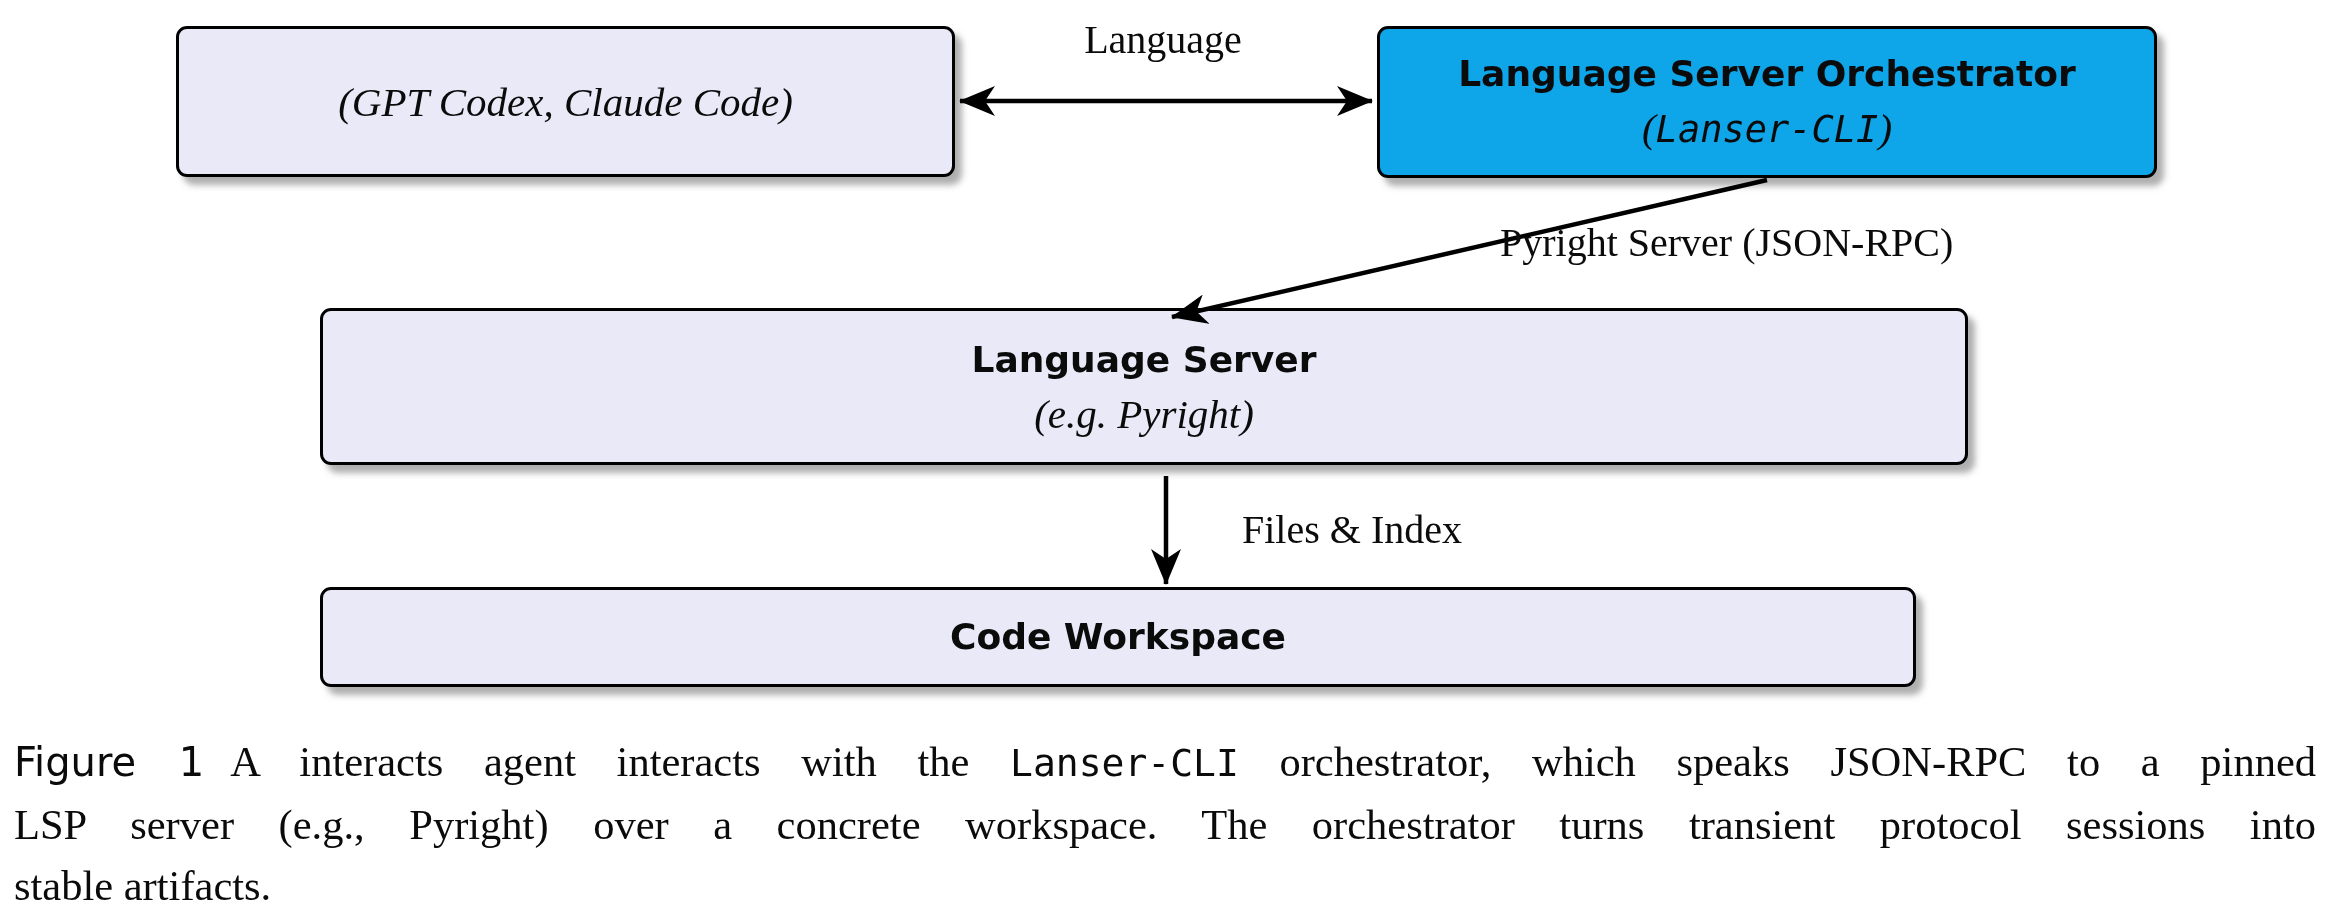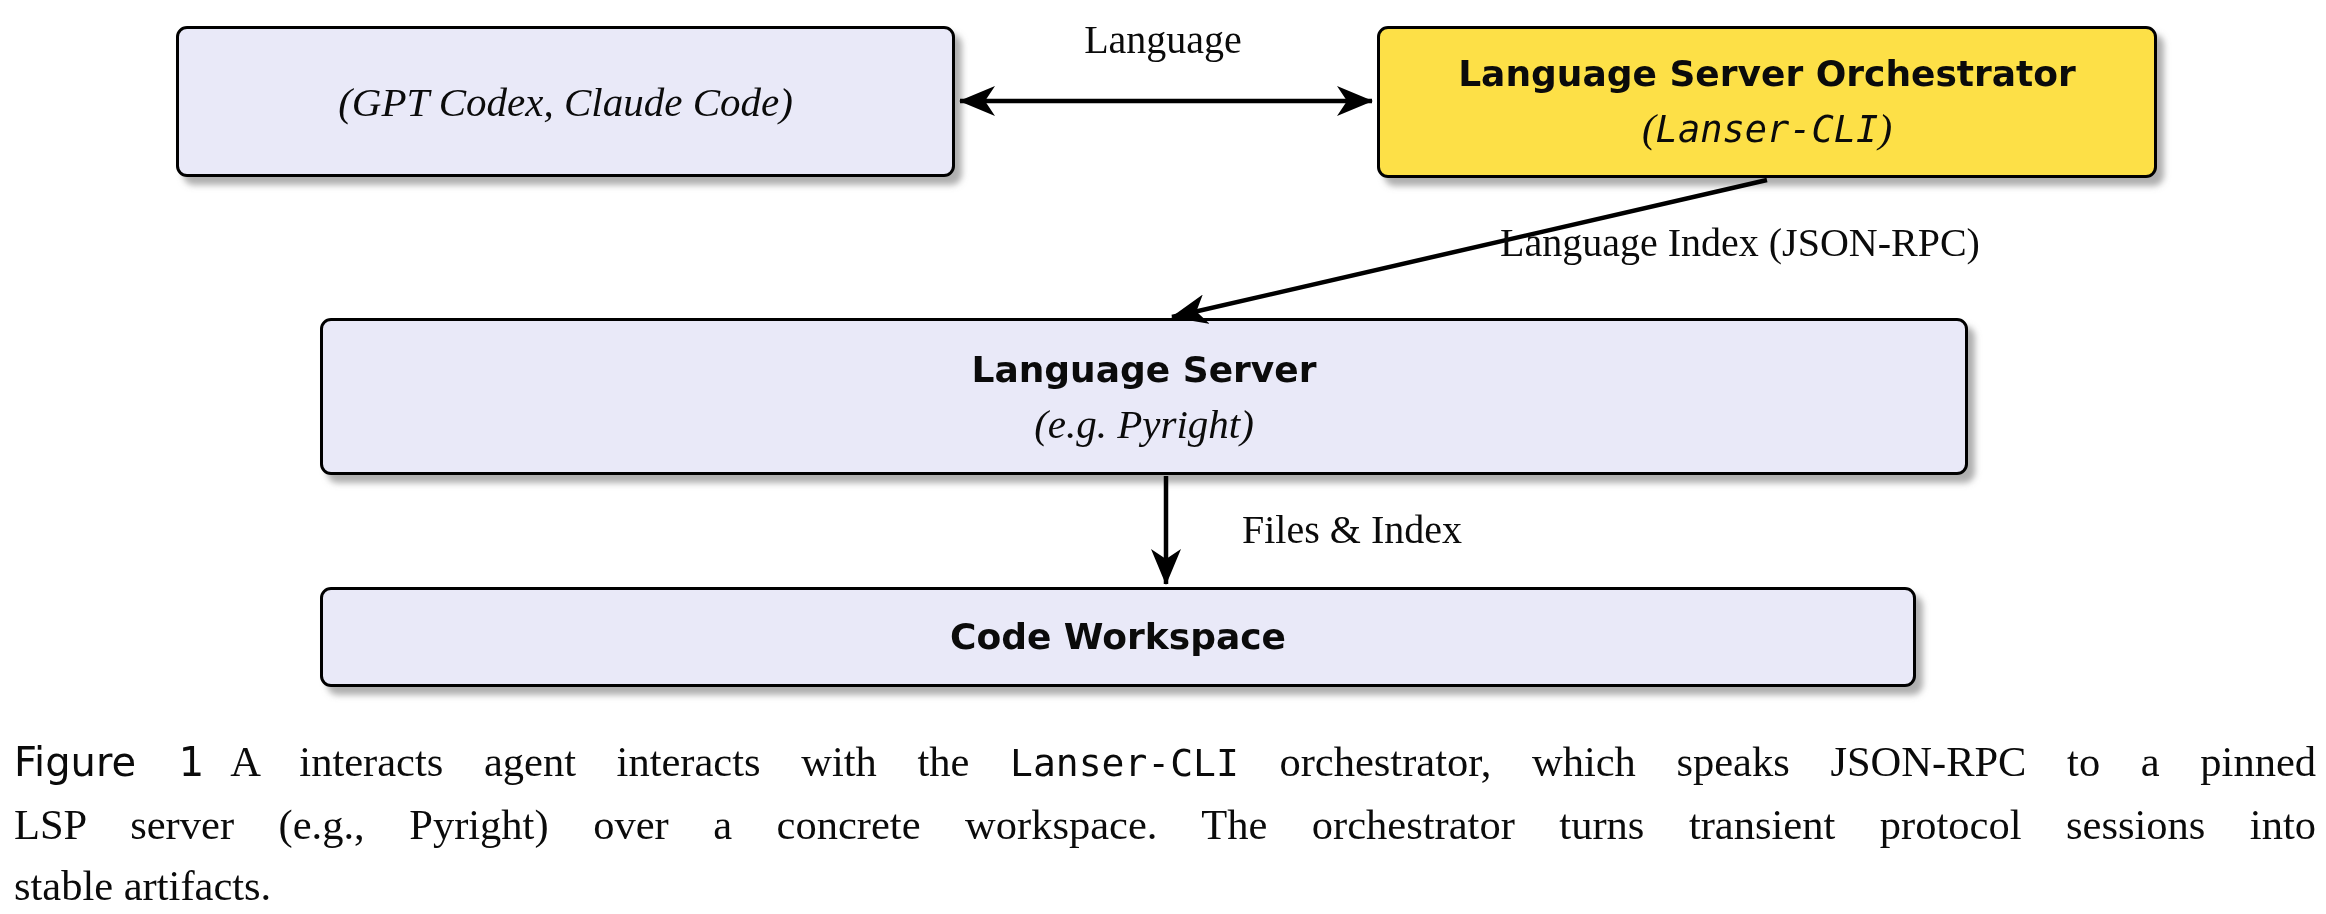--- a/index.html
+++ b/index.html
@@ -46,21 +46,21 @@
     color: #0b0b0b;
     white-space: nowrap;
     font-style: italic;
   }
   .node-subtitle .mono {
     font-family: "DejaVu Sans Mono", monospace;
     font-size: 37px;
   }
   #node-language-agent   { left: 176px;  top: 26px;  width: 779px;  height: 151px; }
   #node-orchestrator     { left: 1377px; top: 26px;  width: 780px;  height: 152px; }
-  #node-language-server  { left: 320px;  top: 318px; width: 1648px; height: 157px; }
+  #node-language-server  { left: 320px;  top: 308px; width: 1648px; height: 157px; }
   #node-code-workspace   { left: 320px;  top: 587px; width: 1596px; height: 100px; }
 
   
   #arrow-layer {
     position: absolute;
     left: 0; top: 0;
     width: 2326px;
     height: 914px;
     pointer-events: none;
     z-index: 5;
@@ -108,21 +108,21 @@
 </style>
 </head>
 <body>
 
 <div id="canvas">
 
   <div class="node" id="node-language-agent" style="background: rgb(233, 233, 248); border-color: rgb(0, 0, 0);">
     <div class="node-subtitle">(GPT Codex, Claude Code)</div>
   </div>
 
-  <div class="node" id="node-orchestrator" style="background: #fde047; border-color: rgb(0, 0, 0);">
+  <div class="node" id="node-orchestrator" style="background: #0ea5e9; border-color: rgb(0, 0, 0);">
     <div class="node-title">Language Server Orchestrator</div>
     <div class="node-subtitle"><span>(</span><span class="mono">Lanser-CLI</span><span>)</span></div>
   </div>
 
   <div class="node" id="node-language-server" style="background: rgb(233, 233, 248); border-color: rgb(0, 0, 0);">
     <div class="node-title">Language Server</div>
     <div class="node-subtitle">(e.g. Pyright)</div>
   </div>
 
   <div class="node" id="node-code-workspace" style="background: rgb(233, 233, 248); border-color: rgb(0, 0, 0);">
@@ -137,21 +137,21 @@
     </defs>
 
     <line x1="960" y1="101" x2="1372" y2="101" stroke="#000000" stroke-width="4.5" marker-start="url(#ah)" marker-end="url(#ah)"></line>
 
     <line x1="1767" y1="180" x2="1172" y2="317" stroke="#000000" stroke-width="4.5" marker-end="url(#ah)"></line>
 
     <line x1="1166" y1="476" x2="1166" y2="584" stroke="#000000" stroke-width="4.5" marker-end="url(#ah)"></line>
   </svg>
 
   <div class="edge-label" id="label-requests">Language</div>
-  <div class="edge-label" id="label-jsonrpc">Language Index (JSON-RPC)</div>
+  <div class="edge-label" id="label-jsonrpc">Pyright Server (JSON-RPC)</div>
   <div class="edge-label" id="label-files">Files &amp; Index</div>
 
   <div id="caption">
     <div class="cap-line"><span class="cap-tag">Figure 1</span><span>A interacts agent interacts with the </span><span class="cap-code">Lanser-CLI</span><span> orchestrator, which speaks JSON-RPC to a pinned</span></div>
     <div class="cap-line">LSP server (e.g., Pyright) over a concrete workspace. The orchestrator turns transient protocol sessions into</div>
     <div class="cap-line last">stable artifacts.</div>
   </div>
 
 </div>
 

